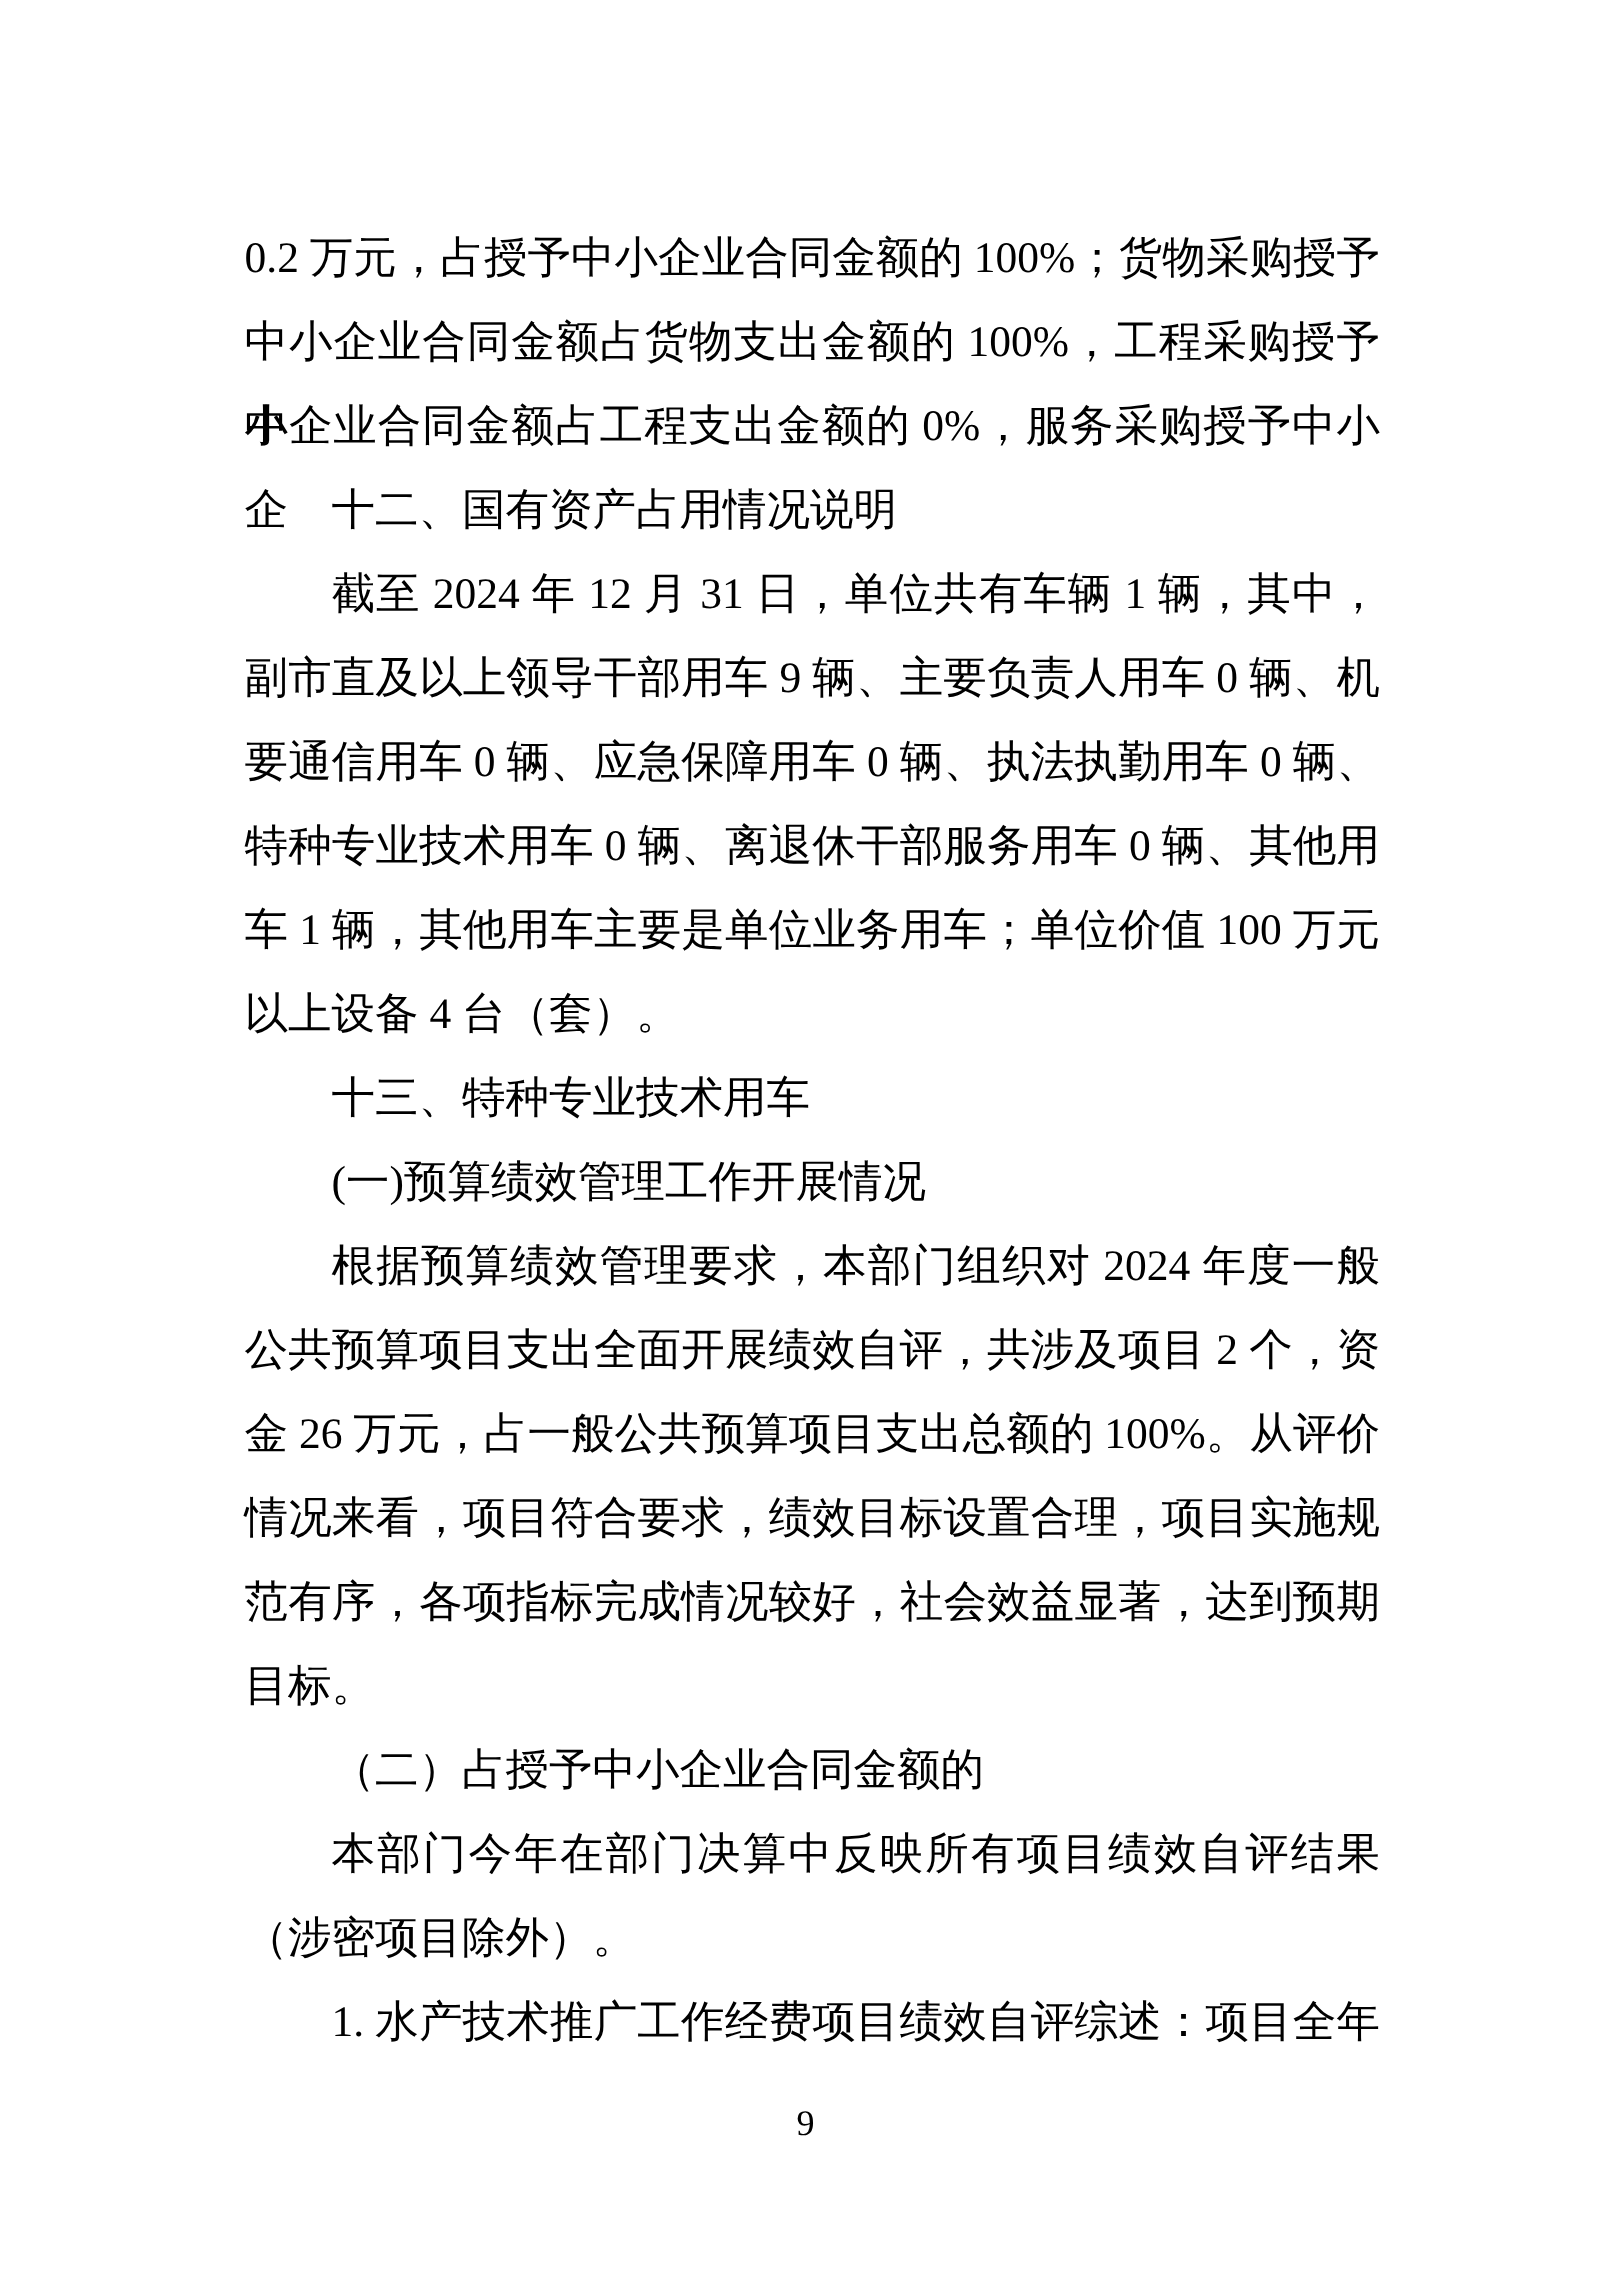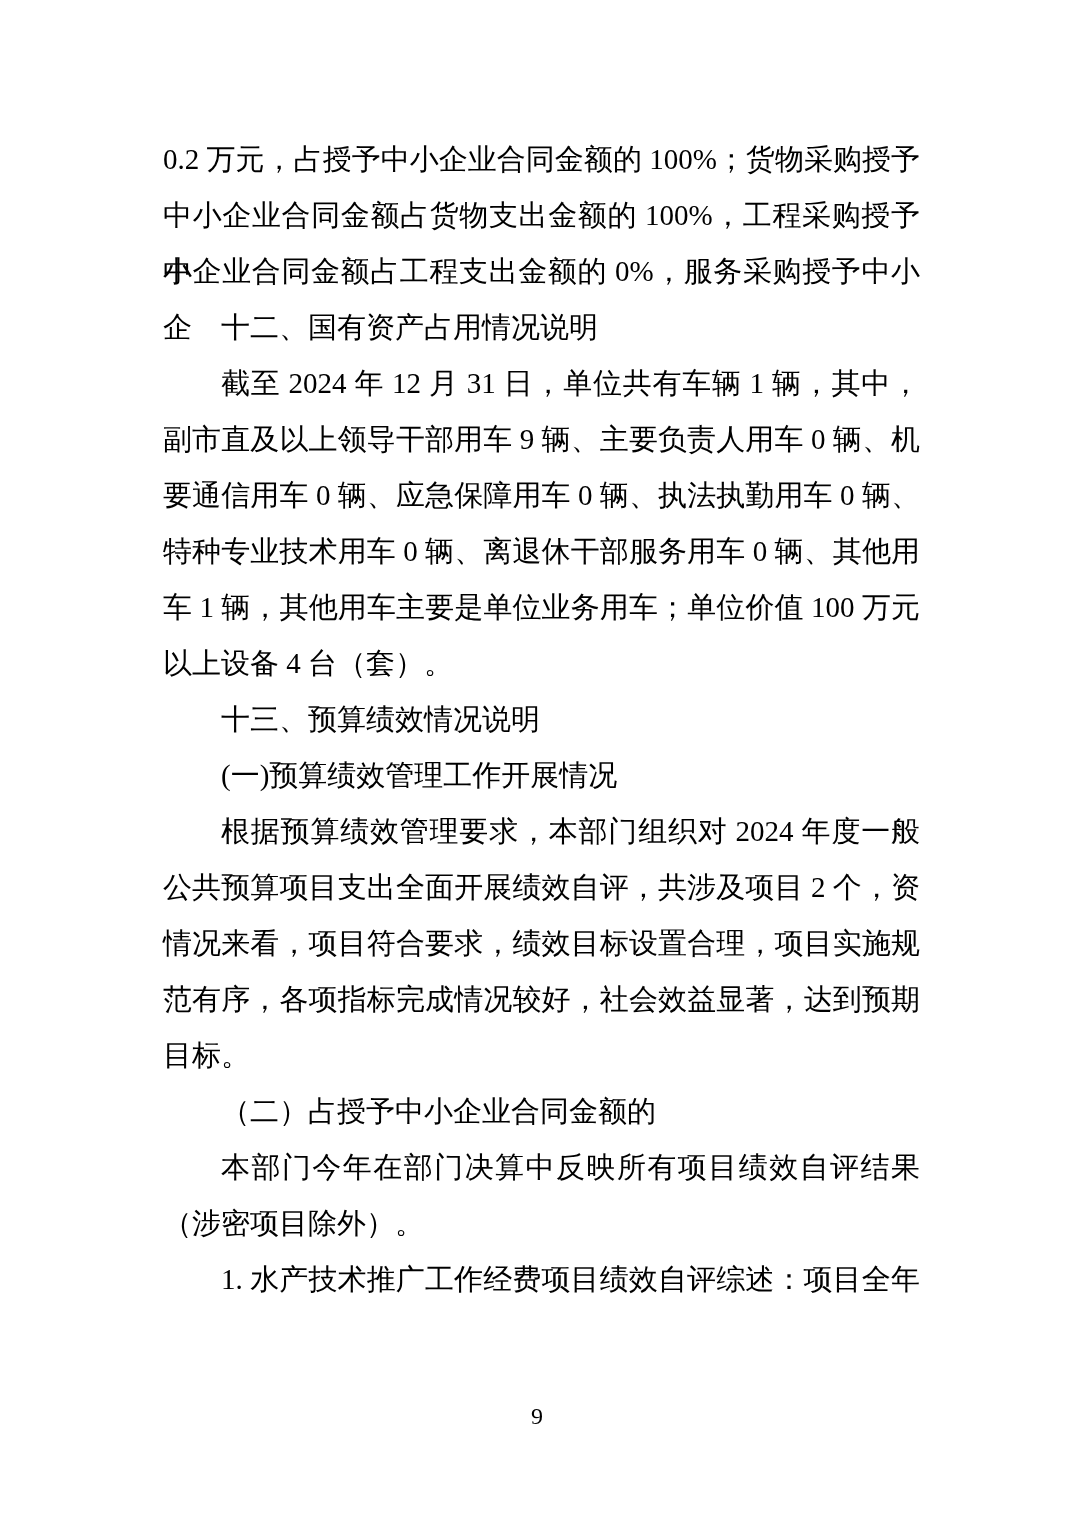--- a/index.html
+++ b/index.html
@@ -18,21 +18,21 @@
   .page {
     position: absolute;
     left: 0; top: 0;
     width: 1074px;
     height: 1520px;
     background: #ffffff;
   }
   .content {
     position: absolute;
     left: 163px;
-    top: 131px;
+    top: 144px;
     width: 757px;
   }
   .line {
     height: 56px;
     line-height: 56px;
     font-size: 29px;
     letter-spacing: 0px;
     white-space: nowrap;
     color: #000000;
   }
@@ -73,24 +73,25 @@
       <div class="line justify">0.2 万元，占授予中小企业合同金额的 100%；货物采购授予</div>
       <div class="line justify">中小企业合同金额占货物支出金额的 100%，工程采购授予中</div>
       <div class="line justify">小企业合同金额占工程支出金额的 0%，服务采购授予中小企</div>
       <div class="line indent heading">十二、国有资产占用情况说明</div>
       <div class="line justify indent">截至 2024 年 12 月 31 日，单位共有车辆 1 辆，其中，</div>
       <div class="line justify">副市直及以上领导干部用车 9 辆、主要负责人用车 0 辆、机</div>
       <div class="line justify">要通信用车 0 辆、应急保障用车 0 辆、执法执勤用车 0 辆、</div>
       <div class="line justify">特种专业技术用车 0 辆、离退休干部服务用车 0 辆、其他用</div>
       <div class="line justify">车 1 辆，其他用车主要是单位业务用车；单位价值 100 万元</div>
       <div class="line">以上设备 4 台（套）。</div>
-      <div class="line indent heading">十三、预算绩效情况说明</div>
+      <div class="line indent heading">十三、特种专业技术用车</div>
       <div class="line indent subheading">(一)预算绩效管理工作开展情况</div>
       <div class="line justify indent">根据预算绩效管理要求，本部门组织对 2024 年度一般</div>
       <div class="line justify">公共预算项目支出全面开展绩效自评，共涉及项目 2 个，资</div>
+      <div class="line justify">金 26 万元，占一般公共预算项目支出总额的 100%。从评价</div>
       <div class="line justify">情况来看，项目符合要求，绩效目标设置合理，项目实施规</div>
       <div class="line justify">范有序，各项指标完成情况较好，社会效益显著，达到预期</div>
       <div class="line">目标。</div>
       <div class="line indent subheading">（二）占授予中小企业合同金额的</div>
       <div class="line justify indent">本部门今年在部门决算中反映所有项目绩效自评结果</div>
       <div class="line">（涉密项目除外）。</div>
       <div class="line justify indent">1. 水产技术推广工作经费项目绩效自评综述：项目全年</div>
     </div>
   <div class="page-number">9</div>
 </div>

